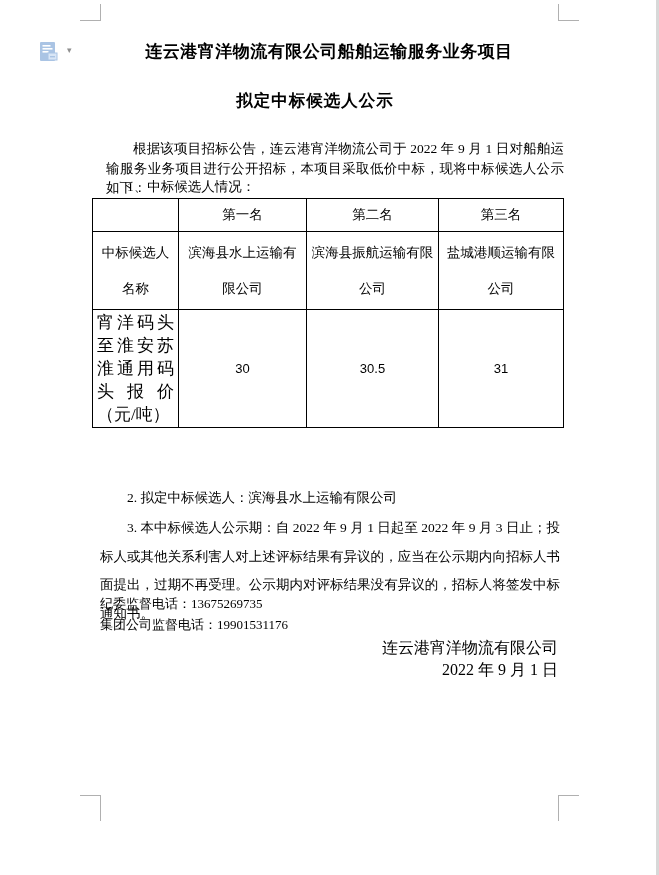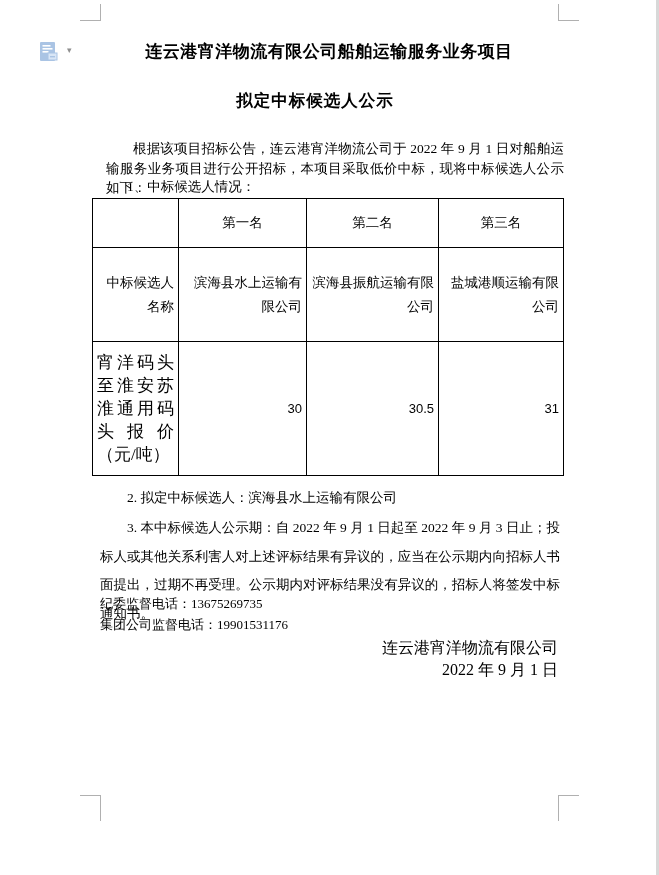--- a/index.html
+++ b/index.html
@@ -24,28 +24,28 @@
   .doc-title{position:absolute;left:100px;top:40px;width:458px;text-align:center;
     font-size:17px;font-weight:bold;letter-spacing:0.5px;}
   .doc-subtitle{position:absolute;left:86px;top:90px;width:458px;text-align:center;
     font-size:16.5px;font-weight:bold;letter-spacing:1px;}
   .intro{position:absolute;left:106px;top:139px;width:458px;font-size:13.5px;
     line-height:19.5px;text-align:justify;text-indent:2em;}
   .sec1{position:absolute;left:100px;top:178px;width:458px;font-size:13.5px;text-indent:2em;}
   
   table.bid{position:absolute;left:92px;top:198px;border-collapse:collapse;table-layout:fixed;
     width:471px;font-size:13.5px;border:1.5px solid #000;}
-  table.bid td{border:1px solid #000;padding:9px 4px;overflow:hidden;}
+  table.bid td{border:1px solid #000;padding:1px 4px;overflow:hidden;}
   col.c0{width:86px;}col.c1{width:128px;}col.c2{width:132px;}col.c3{width:125px;}
   tr.r0 td{height:30px;text-align:center;vertical-align:middle;}
-  tr.r1 td{height:75px;text-align:right;vertical-align:middle;line-height:24px;}
+  tr.r1 td{height:75px;text-align:center;vertical-align:middle;line-height:36px;}
   tr.r2 td{height:91px;}
   tr.r3 td{height:90px;}
   td.rowlbl{vertical-align:top;text-align:justify;line-height:23px;font-size:17px;padding-top:3px;}
-  td.num{text-align:right;vertical-align:middle;
+  td.num{text-align:center;vertical-align:middle;
     font-family:"Liberation Sans","DejaVu Sans",sans-serif;font-size:13px;}
   
   .item2{position:absolute;left:100px;top:489px;width:458px;font-size:13.5px;text-indent:2em;font-family:Liberation Serif, serif;}
   .item3{position:absolute;left:100px;top:514px;width:460px;font-size:13.5px;
     line-height:28.5px;text-align:justify;text-indent:2em;}
   .phones{position:absolute;left:100px;top:594px;width:458px;font-size:13px;line-height:20.5px;}
   .signature{position:absolute;left:100px;top:637px;width:458px;font-size:16px;
     line-height:22px;text-align:right;}
 </style>
 </head>

